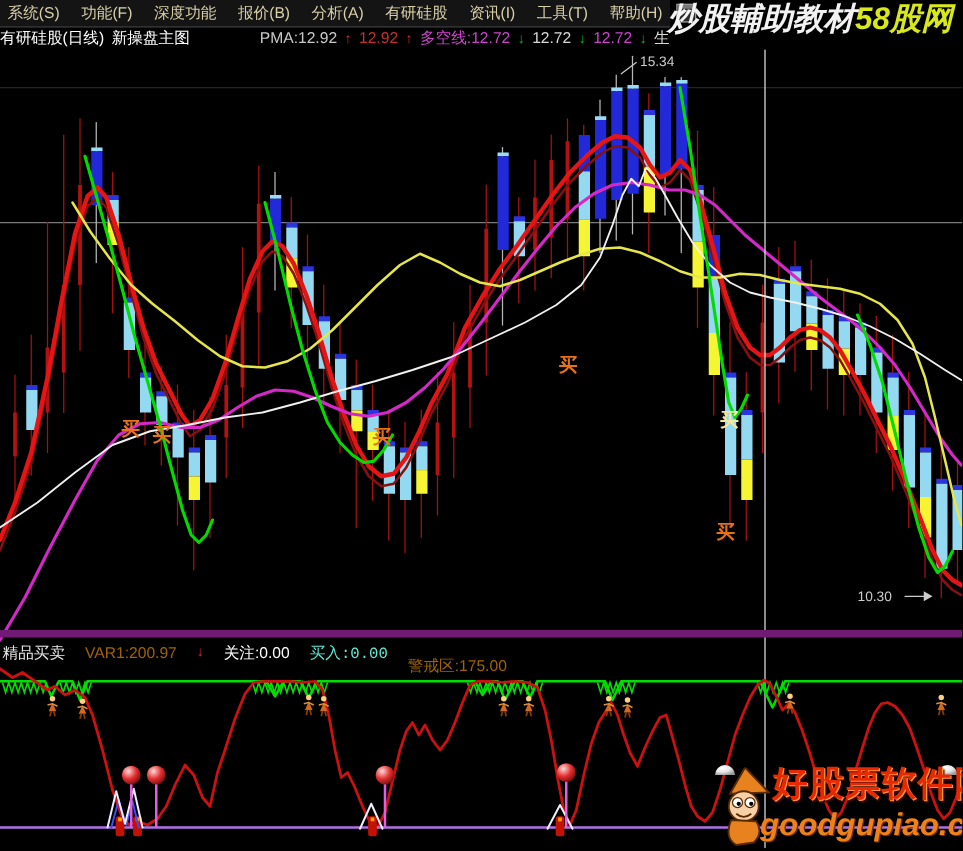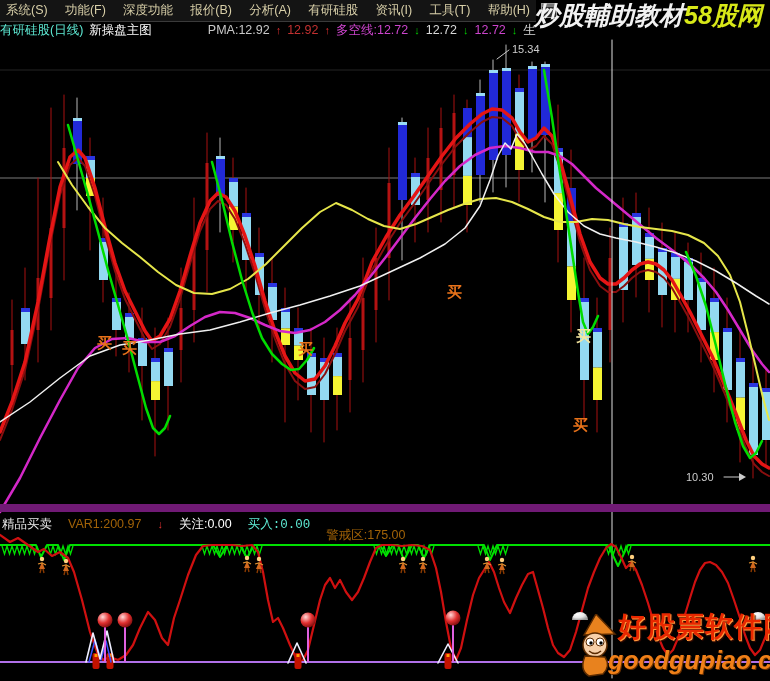--- a/index.html
+++ b/index.html
@@ -19,21 +19,21 @@
   #titlebar .t{margin-right:6px;}
   .arrow{font-size:11px;}
   
   #wm-top{position:absolute;right:6px;top:2px;width:232px;text-align:center;
           font-style:italic;font-weight:bold;line-height:1.05;}
   #wm-top .l1{font-size:25px;color:#f2f2f2;letter-spacing:0px;}
   #wm-top .l1 .yel{color:#d8e818;}
   #wm-top .l2{font-size:20px;color:#f2f2f2;letter-spacing:4px;margin-top:2px;}
   
   #subheader{position:absolute;left:0;top:504px;width:770px;height:24px;
-             border-top:8px solid #701a75;display:flex;align-items:center;font-size:12.5px;
+             border-top:6px solid #701a75;display:flex;align-items:center;font-size:12.5px;
              white-space:nowrap;}
   #subheader .t{margin-right:14px;margin-left:2px;}
   
   #wm-bottom{position:absolute;left:570px;top:594px;width:200px;height:87px;font-weight:bold;}
   #wm-bottom .site{position:absolute;left:48px;top:14px;font-size:28px;color:#e82800;
        letter-spacing:1px;text-shadow:1px 1px 0 #ff9a3c,2px 2px 1px #3a0a00;white-space:nowrap;}
   #wm-bottom .url{position:absolute;left:38px;top:52px;font-size:25px;font-style:italic;
        color:#f08018;text-shadow:1px 1px 0 #6a3000;white-space:nowrap;}
   #mascot{position:absolute;left:0px;top:20px;}
   svg{display:block;}
@@ -357,21 +357,21 @@
       <span class="menu-item">报价(B)</span>
       <span class="menu-item">分析(A)</span>
       <span class="menu-item">有研硅股</span>
       <span class="menu-item">资讯(I)</span>
       <span class="menu-item">工具(T)</span>
       <span class="menu-item">帮助(H)</span>
     </div>
   <div id="win-icon"></div>
 
   <div id="titlebar">
-    <span class="t" style="color:#5eead4">有研硅股(日线)</span>
+    <span class="t" style="color:#ffffff">有研硅股(日线)</span>
     <span class="t" style="color:#ffffff;margin-right:56px">新操盘主图</span>
     <span id="title-fields"><span class="t" style="color: rgb(200, 200, 200);">PMA:12.92</span><span class="arrow t" style="color: rgb(224, 48, 48);">↑</span><span class="t" style="color: rgb(194, 48, 48);">12.92</span><span class="arrow t" style="color: rgb(224, 48, 48);">↑</span><span class="t" style="color: rgb(204, 68, 204);">多空线:12.72</span><span class="arrow t" style="color: rgb(0, 204, 0);">↓</span><span class="t" style="color: rgb(216, 216, 216);">12.72</span><span class="arrow t" style="color: rgb(0, 204, 0);">↓</span><span class="t" style="color: rgb(204, 68, 204);">12.72</span><span class="arrow t" style="color: rgb(0, 204, 0);">↓</span><span class="t" style="color: rgb(216, 216, 216);">生</span></span>
   </div>
 
   <div id="wm-top">
     <div class="l1"><span>炒股輔助教材</span><span class="yel">58股网</span></div>
   </div>
 
   <div id="subheader">
       <span class="t" style="color: rgb(232, 232, 232);">精品买卖</span>

